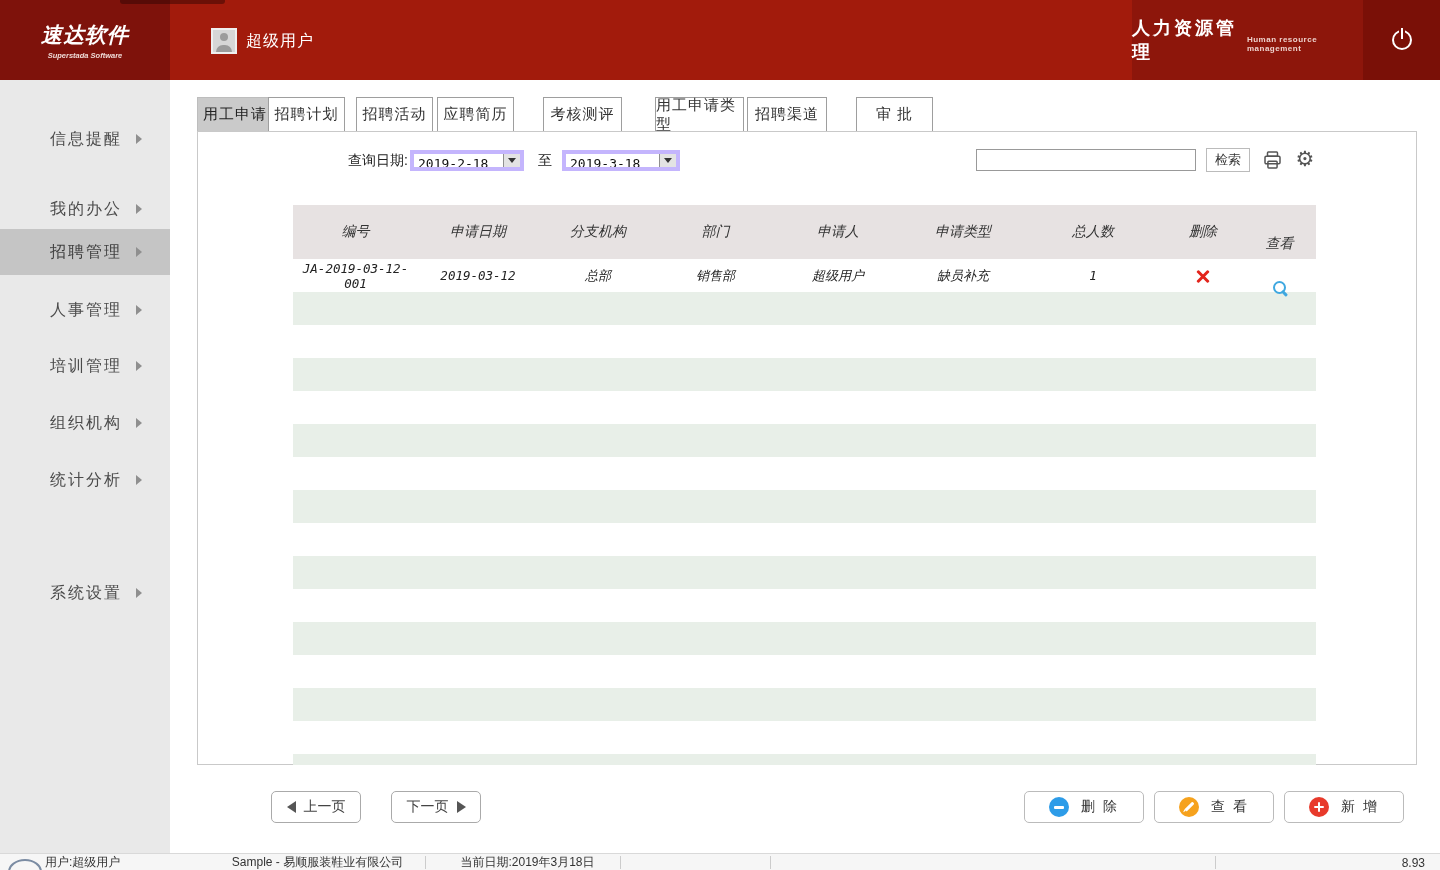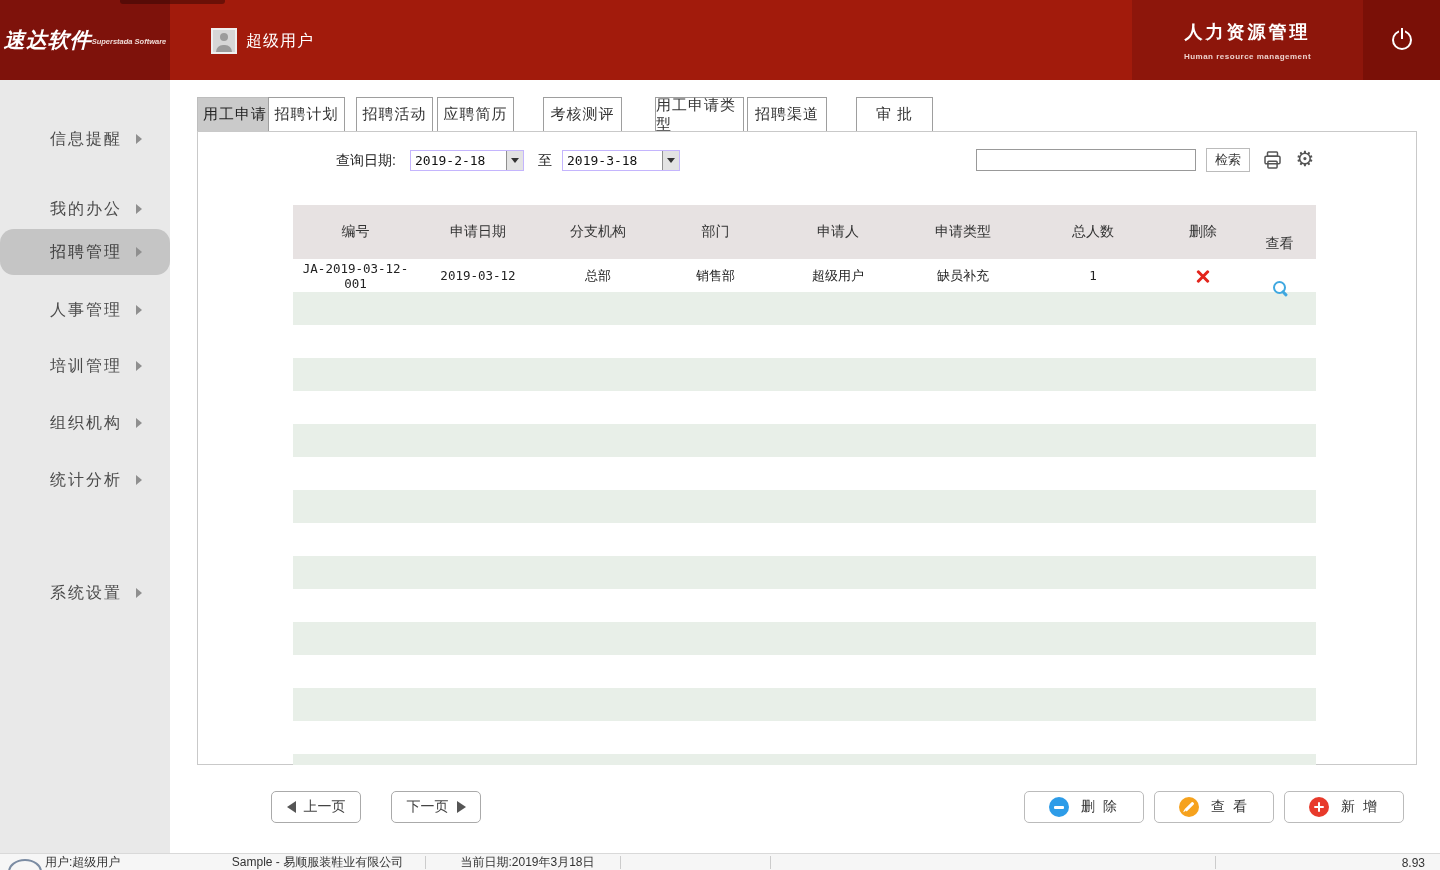--- a/index.html
+++ b/index.html
@@ -3,78 +3,78 @@
 <meta charset="utf-8">
 <style>
   * { margin:0; padding:0; box-sizing:border-box; }
   html,body { background:#fff; }
   body { font-family:"Liberation Sans", sans-serif; }
   #app { position:relative; width:1440px; height:870px; overflow:hidden; background:#fff; }
 
   
   .topbar { position:absolute; left:0; top:0; width:1440px; height:80px; background:#A21B0C; }
   .logo-block { position:absolute; left:0; top:0; width:170px; height:80px; background:#7E120B;
-                display:flex; flex-direction:row; align-items:center; justify-content:center; color:#fff; }
+                display:flex; flex-direction:column; align-items:center; justify-content:center; color:#fff; }
   .logo-title { font-size:21px; font-weight:bold; font-style:italic; letter-spacing:1px; }
   .logo-sub { font-size:7.5px; font-weight:bold; font-style:italic; margin-top:2px; color:#f0dcd8; }
   .window-notch { position:absolute; left:120px; top:0; width:105px; height:4px; background:rgba(40,4,2,0.45); border-radius:0 0 3px 3px; }
   .user-chip { position:absolute; left:211px; top:27px; height:28px; display:flex; align-items:center; cursor:pointer; }
   .avatar { width:26px; height:26px; background:#d6d6d6; border:2px solid #efefef; position:relative; overflow:hidden; }
   .person-icon { position:absolute; left:0; top:0; width:100%; height:100%; }
   .person-icon::before { content:''; position:absolute; left:50%; top:3px; transform:translateX(-50%);
                          width:8px; height:8px; border-radius:50%; background:#9b9b9b; }
   .person-icon::after { content:''; position:absolute; left:50%; bottom:-2px; transform:translateX(-50%);
                         width:16px; height:9px; border-radius:7px 7px 0 0; background:#9b9b9b; }
   .user-name { color:#fff; font-size:16px; margin-left:9px; letter-spacing:1px; }
   .hr-block { position:absolute; left:1132px; top:0; width:231px; height:80px; background:#8D160B;
-              display:flex; flex-direction:column; align-items:center; justify-content:center; color:#fff; }
+              display:flex; flex-direction:row; align-items:center; justify-content:center; color:#fff; }
   .hr-title { font-size:18px; font-weight:bold; letter-spacing:3px; }
   .hr-sub { font-size:8px; font-weight:bold; letter-spacing:0.5px; margin-top:8px; color:#eed2cd; }
   .power-block { position:absolute; left:1363px; top:0; width:77px; height:80px; background:#7A1007;
                  display:flex; align-items:center; justify-content:center; cursor:pointer; }
   .power-icon { position:relative; width:20px; height:20px; border:2px solid #fff; border-radius:50%; }
   .power-icon::before { content:''; position:absolute; left:50%; top:-4px; transform:translateX(-50%); width:6px; height:8px; background:#7A1007; }
   .power-icon::after { content:''; position:absolute; left:50%; top:-4px; transform:translateX(-50%); width:2px; height:11px; background:#fff; }
 
   
   .sidebar { position:absolute; left:0; top:80px; width:170px; height:773px; background:#E9E9E9; }
   .side-item { position:absolute; left:0; width:170px; height:46px; display:flex; align-items:center;
                justify-content:flex-end; padding-right:48px; font-size:16px; color:#4b4b4b; letter-spacing:2px; cursor:pointer; }
-  .side-item.active { background:#C5C5C5; color:#3f3f3f;border-radius:14px; }
+  .side-item.active { background:#C5C5C5; color:#3f3f3f; }
   .chevron-right { position:absolute; right:28px; top:50%; margin-top:-5px; width:0; height:0;
                    border-left:6px solid #8f8f8f; border-top:5px solid transparent; border-bottom:5px solid transparent; }
 
   
   .tab { position:absolute; top:97px; height:35px; display:flex; align-items:center; justify-content:center;
          background:#fff; border:1px solid #9E9E9E; font-size:15px; color:#333; cursor:pointer; letter-spacing:1px; }
   .tab.active { background:#CACACA; border-color:#BDBDBD; color:#222; }
   .t0{left:197px;width:76px;} .t1{left:268px;width:77px;} .t2{left:356px;width:77px;} .t3{left:437px;width:77px;}
   .t4{left:543px;width:79px;} .t5{left:655px;width:89px;} .t6{left:747px;width:80px;} .t7{left:856px;width:77px;}
 
   
   .panel { position:absolute; left:197px; top:131px; width:1220px; height:634px; background:#fff; border:1px solid #C9C9C9; }
 
   
-  .filter-label { position:absolute; left:336px; top:152px; width:72px; font-size:14px; color:#222; }
-  .combo { position:absolute; top:150px; height:21px; border:1px solid #c4b5fd; background:#fff; display:flex; cursor:pointer; }
+  .filter-label { position:absolute; left:336px; top:152px; width:72px; font-size:14px; color:#222;text-align:right; }
+  .combo { position:absolute; top:150px; height:21px; border:4px solid #c4b5fd; background:#fff; display:flex; cursor:pointer; }
   .combo.from { left:410px; width:114px; }
   .combo.to { left:562px; width:118px; }
   .combo-text { flex:1; font-family:"DejaVu Sans Mono", monospace; font-size:13px; color:#111; padding:2px 0 0 4px; white-space:nowrap; overflow:hidden; }
   .combo-btn { width:17px; background:#E3E3E3; border-left:1px solid #8f8f8f; display:flex; align-items:center; justify-content:center; }
   .caret-down { width:0; height:0; border-top:5px solid #333; border-left:4px solid transparent; border-right:4px solid transparent; }
   .to-label { position:absolute; left:538px; top:152px; font-size:14px; color:#222; }
   .search-input { position:absolute; left:976px; top:149px; width:220px; height:22px; border:1px solid #999; background:#fff;
                   font-size:13px; padding:0 5px; outline:none; }
   .search-btn { position:absolute; left:1206px; top:148px; width:44px; height:24px; background:#fff; border:1px solid #bbb;
                 font-size:13px; color:#333; cursor:pointer; font-family:"Liberation Sans", sans-serif; }
   .printer-icon { position:absolute; left:1262px; top:150px; width:21px; height:20px; cursor:pointer; }
   .gear-icon { position:absolute; left:1293px; top:146px; width:24px; height:26px; font-size:21px; color:#555; cursor:pointer; line-height:26px; text-align:center; }
 
   
-  .table-wrap { position:absolute; left:293px; top:205px; width:1023px; height:560px; overflow:hidden; }
+  .table-wrap { position:absolute; left:293px; top:205px; width:1023px; height:560px; overflow:hidden;font-style:italic; }
   .thead { display:flex; height:54px; background:#E7E2E2; align-items:center; font-size:14px; color:#333; }
   .trow { display:flex; height:33px; align-items:center; font-size:13px; color:#222; background:#fff; }
   .trow.alt { background:#E8EFE8; }
   .cell { text-align:center; }
   .c0{width:125px;} .c1{width:120px;} .c2{width:120px;} .c3{width:115px;} .c4{width:130px;}
   .c5{width:120px;} .c6{width:140px;} .c7{width:80px;} .c8{width:73px;margin-top:24px;}
   .mono { font-family:"DejaVu Sans Mono", monospace; font-size:12.5px; }
   .x-icon { position:relative; width:16px; height:16px; display:inline-block; cursor:pointer; vertical-align:middle; }
   .x-icon::before, .x-icon::after { content:''; position:absolute; left:0; top:7px; width:16px; height:3px; background:#E3241B; border-radius:1px; }
   .x-icon::before { transform:rotate(45deg); }

